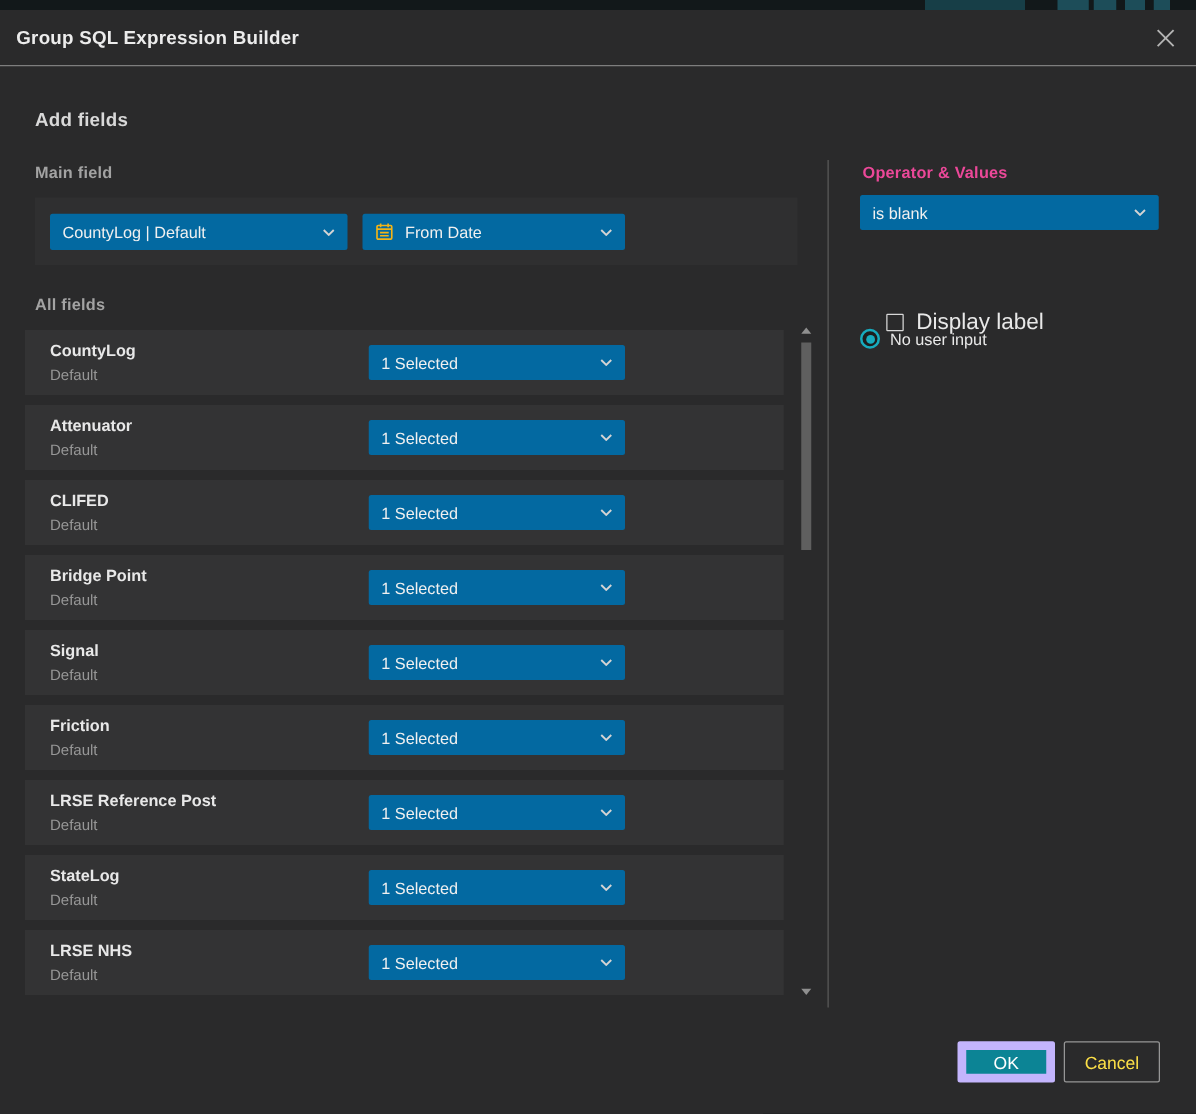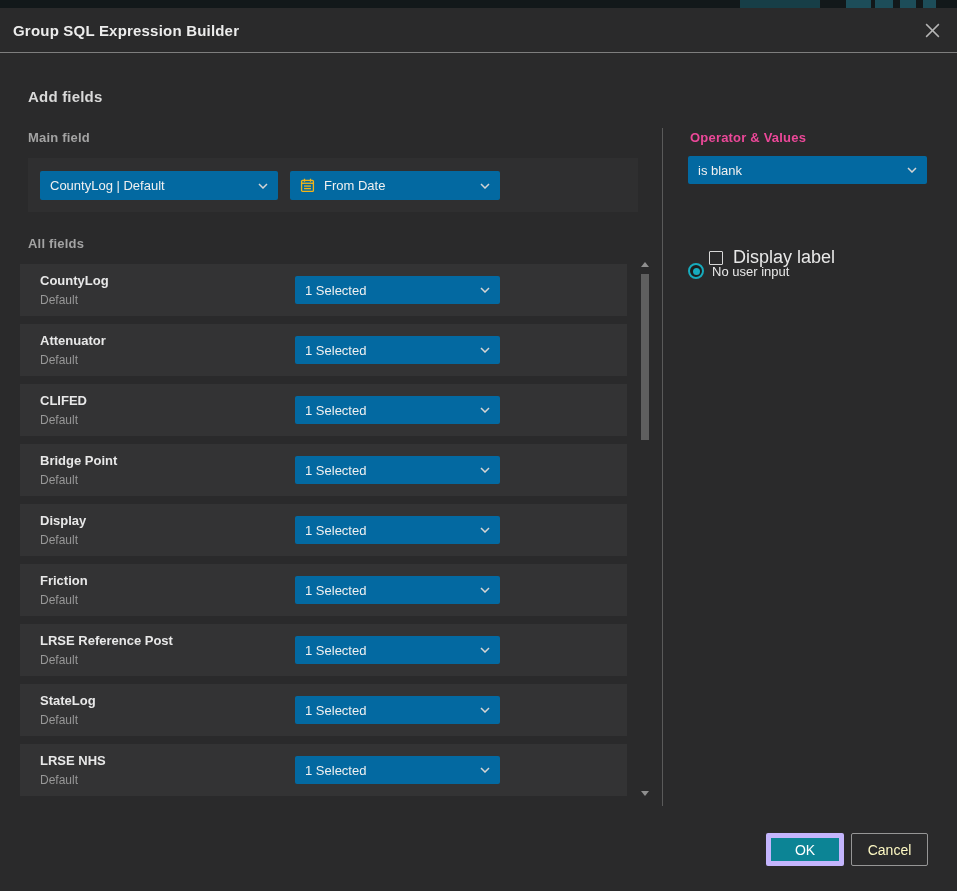--- a/index.html
+++ b/index.html
@@ -68,22 +68,22 @@
   .radio-row { position:absolute; left:688px; top:211px; display:flex; align-items:center; cursor:pointer;margin-top:44px; }
   .radio-outer { width:16px; height:16px; border-radius:50%; border:2px solid #17abbd; background:#1d1d1d; display:flex; align-items:center; justify-content:center; }
   .radio-dot { width:7px; height:7px; border-radius:50%; background:#17abbd; }
   .radio-label { margin-left:8px; font-size:13px; color:#e8e8e8; }
   .check-row { position:absolute; left:709px; top:239px; display:flex; align-items:center; cursor:pointer; }
   .checkbox { width:14px; height:14px; border:1.5px solid #d8d8d8; background:transparent; border-radius:1px; }
   .check-label { margin-left:10px; font-size:18px; color:#e8e8e8; }
 
   
   .btn { position:absolute; top:825px; height:33px; font-size:14px; border-radius:2px; display:flex; align-items:center; justify-content:center; cursor:pointer; font-family:"Liberation Sans", sans-serif; }
-  .btn-ok { left:766px; width:78px; background:#0c8495; color:#ffffff; border:5px solid #c4b5fd; }
-  .btn-cancel { left:851px; width:77px; background:transparent; color:#fef9c3; border:1px solid #969696; }
+  .btn-ok { left:766px; width:78px; background:#0c8495; color:#ffffff; border:7px solid #c4b5fd; }
+  .btn-cancel { left:851px; width:77px; background:transparent; color:#fde047; border:1px solid #969696; }
 </style>
 </head>
 <body>
 
 <div class="page-edge">
   <div class="edge-frag f1"></div>
   <div class="edge-frag f2"></div>
   <div class="edge-frag f3"></div>
   <div class="edge-frag f4"></div>
   <div class="edge-frag f5"></div>
@@ -183,21 +183,21 @@
         <span class="sel-text">1 Selected</span>
         <span class="chev">
           <svg viewBox="0 0 10 6">
               <polyline points="1,1 5,5 9,1"></polyline>
             </svg>
         </span>
       </div>
     </div>
 
     <div class="field-row">
-      <div class="field-name">Display</div>
+      <div class="field-name">Signal</div>
       <div class="field-sub">Default</div>
       <div class="select">
         <span class="sel-text">1 Selected</span>
         <span class="chev">
           <svg viewBox="0 0 10 6">
               <polyline points="1,1 5,5 9,1"></polyline>
             </svg>
         </span>
       </div>
     </div>

